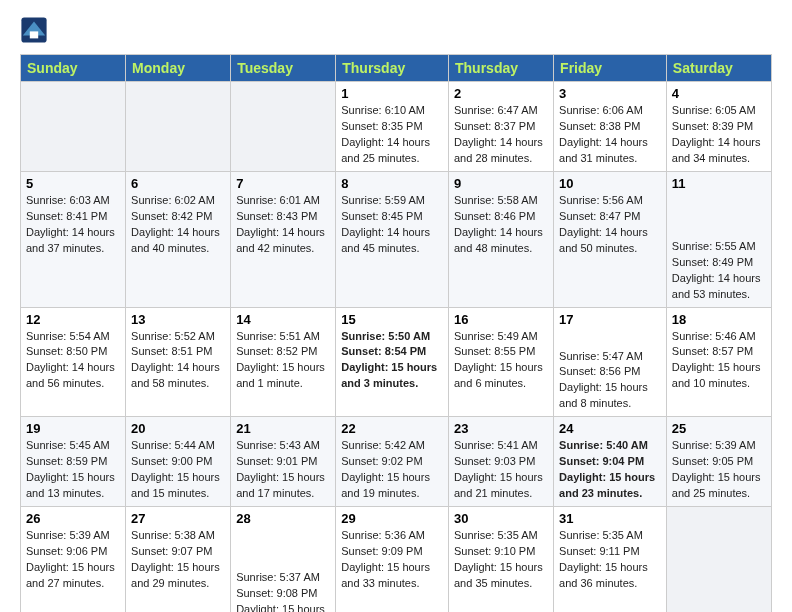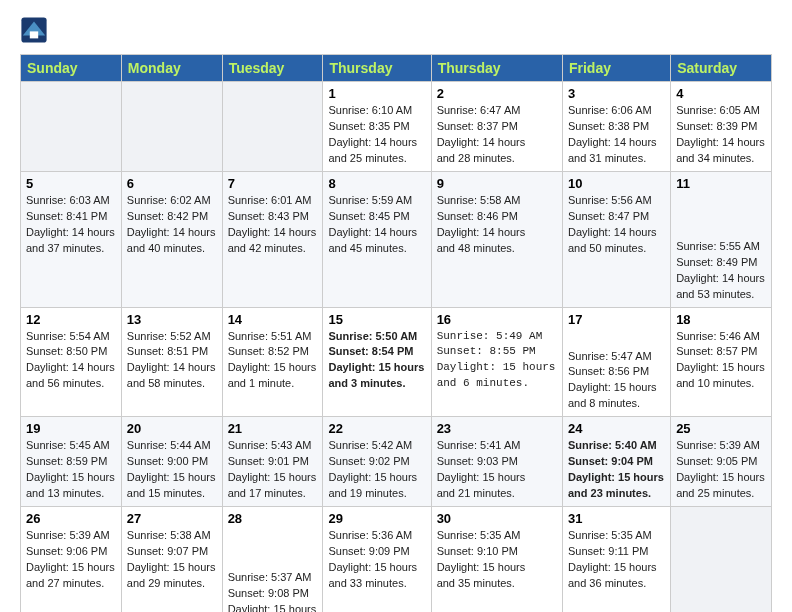--- a/index.html
+++ b/index.html
@@ -162,21 +162,21 @@
           </td>
           <td>
             <div class="day-num">15</div>
             <div class="day-info" style="white-space: pre-line; font-weight: bold;">Sunrise: 5:50 AM
 Sunset: 8:54 PM
 Daylight: 15 hours
 and 3 minutes.</div>
           </td>
           <td>
             <div class="day-num">16</div>
-            <div class="day-info" style="white-space: pre-line; font-family: Liberation Mono, monospace;">Sunrise: 5:49 AM
+            <div class="day-info" style="white-space: pre-line;">Sunrise: 5:49 AM
 Sunset: 8:55 PM
 Daylight: 15 hours
 and 6 minutes.</div>
           </td>
           <td>
             <div class="day-num">17</div>
             <div class="day-info" style="white-space: pre-line; margin-top: 22px;">Sunrise: 5:47 AM
 Sunset: 8:56 PM
 Daylight: 15 hours
 and 8 minutes.</div>

